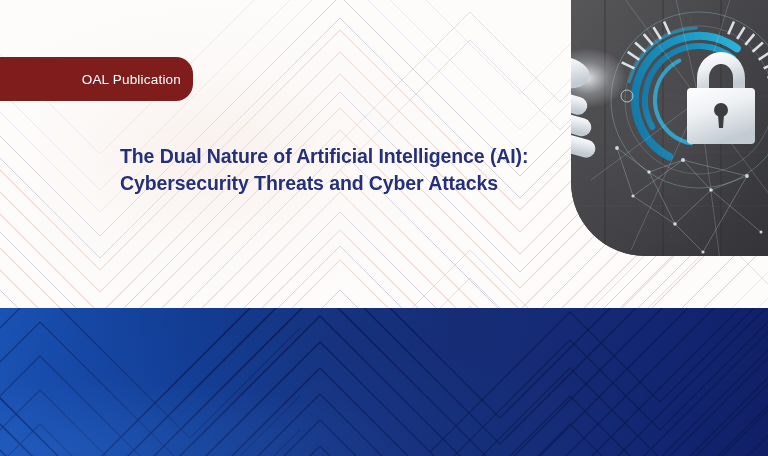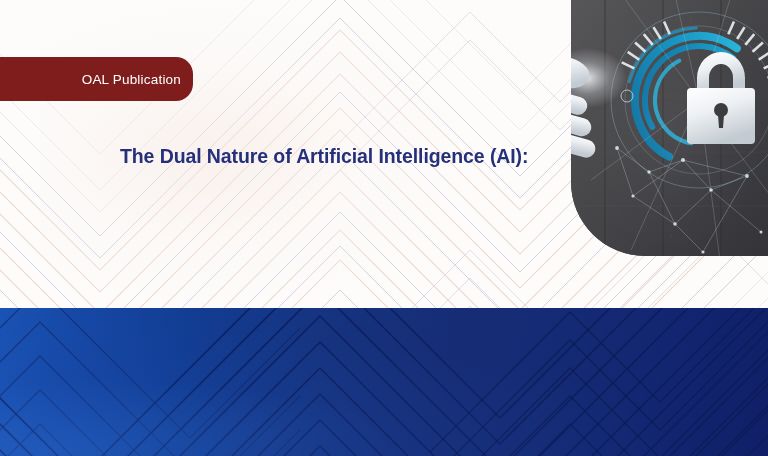--- a/index.html
+++ b/index.html
@@ -207,20 +207,21 @@
 
     <div class="tint-warm"></div>
   </div>
 
   <div class="badge">
     <span class="badge-label">OAL Publication</span>
   </div>
 
   <div class="title-block">
     <div class="title-line">The Dual Nature of Artificial Intelligence (AI):</div>
+    <div class="title-line">Cybersecurity Threats and Cyber Attacks</div>
   </div>
 
   <div class="image-panel">
     <svg class="img-svg" viewBox="0 0 197 256" preserveAspectRatio="xMidYMid slice">
       <defs>
         <linearGradient id="wallGrad" x1="0" y1="0" x2="1" y2="1">
           <stop offset="0%" stop-color="#575658"></stop>
           <stop offset="35%" stop-color="#4a494c"></stop>
           <stop offset="70%" stop-color="#3e3d41"></stop>
           <stop offset="100%" stop-color="#343337"></stop>

